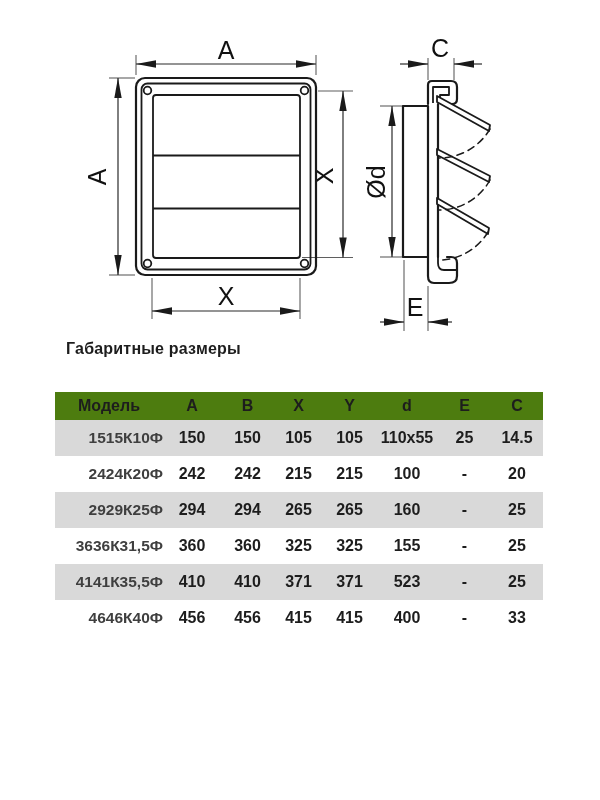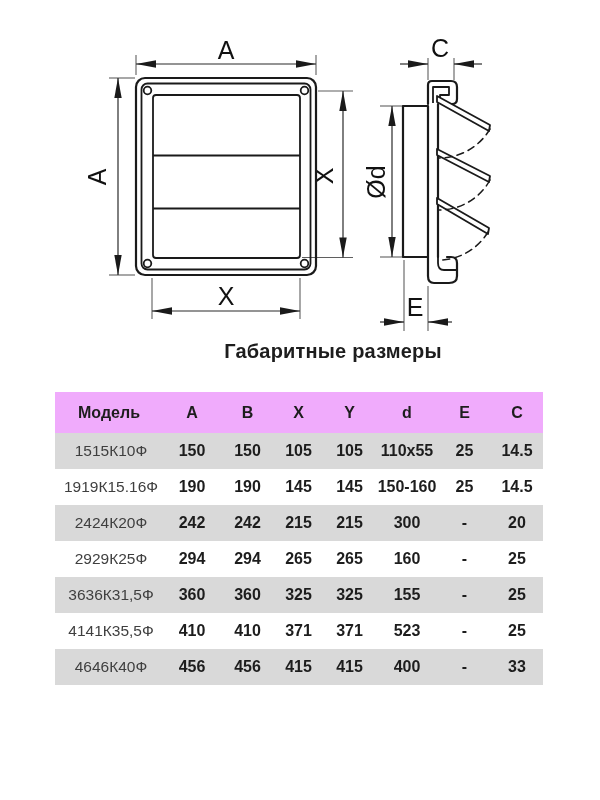--- a/index.html
+++ b/index.html
@@ -8,30 +8,30 @@
 
   svg.drawing{position:absolute;top:0;left:0;}
   .part{fill:none;stroke:#1a1a1a;stroke-width:2.2;stroke-linejoin:round;stroke-linecap:round;}
   .part-thin{fill:none;stroke:#1a1a1a;stroke-width:1.8;stroke-linejoin:round;}
   .ext{fill:none;stroke:#5f5f5f;stroke-width:1.1;}
   .dim{fill:none;stroke:#2a2a2a;stroke-width:1.2;}
   .dash{fill:none;stroke:#1a1a1a;stroke-width:1.5;stroke-dasharray:7 5;stroke-linecap:round;}
   .slat{fill:#ffffff;stroke:#1a1a1a;stroke-width:1.8;stroke-linejoin:round;}
   .dimtext{font-family:"Liberation Sans",sans-serif;font-size:25px;fill:#111111;}
 
-  .caption{position:absolute;top:340px;left:66px;width:534px;text-align:center;
-           font-size:20px;font-weight:bold;color:#1d1d1d;letter-spacing:.2px;}
+  .caption{position:absolute;top:340px;left:66px;width:534px;text-align:left;
+           font-size:16px;font-weight:bold;color:#1d1d1d;letter-spacing:.2px;}
 
   table.dims{position:absolute;left:55px;top:392px;width:488px;border-collapse:collapse;
              table-layout:fixed;}
-  table.dims th{height:41px;background:#f0abfc;font-size:16px;font-weight:700;
+  table.dims th{height:28px;background:#4d7c0f;font-size:16px;font-weight:700;
                 color:#1d1d1d;text-align:center;padding:0;}
   table.dims td{height:36px;font-size:16px;font-weight:700;color:#1d1d1d;
                 text-align:center;padding:0;}
-  table.dims td.model{text-align:center;padding-left:4px;font-weight:400;
+  table.dims td.model{text-align:right;padding-left:4px;font-weight:700;
                       font-size:15.5px;color:#3f3f3f;}
   table.dims tbody tr:nth-child(odd) td{background:#d9d9d9;}
   table.dims tbody tr:nth-child(even) td{background:#ffffff;}
 </style>
 </head>
 <body>
 
 <div class="canvas">
 
   <svg class="drawing" width="600" height="385" viewBox="0 0 600 385">
@@ -143,36 +143,26 @@
           <td class="model">1515К10Ф</td>
           <td>150</td>
           <td>150</td>
           <td>105</td>
           <td>105</td>
           <td>110x55</td>
           <td>25</td>
           <td>14.5</td>
         </tr>
         <tr>
-          <td class="model">1919К15.16Ф</td>
-          <td>190</td>
-          <td>190</td>
-          <td>145</td>
-          <td>145</td>
-          <td>150-160</td>
-          <td>25</td>
-          <td>14.5</td>
-        </tr>
-        <tr>
           <td class="model">2424К20Ф</td>
           <td>242</td>
           <td>242</td>
           <td>215</td>
           <td>215</td>
-          <td>300</td>
+          <td>100</td>
           <td>-</td>
           <td>20</td>
         </tr>
         <tr>
           <td class="model">2929К25Ф</td>
           <td>294</td>
           <td>294</td>
           <td>265</td>
           <td>265</td>
           <td>160</td>

